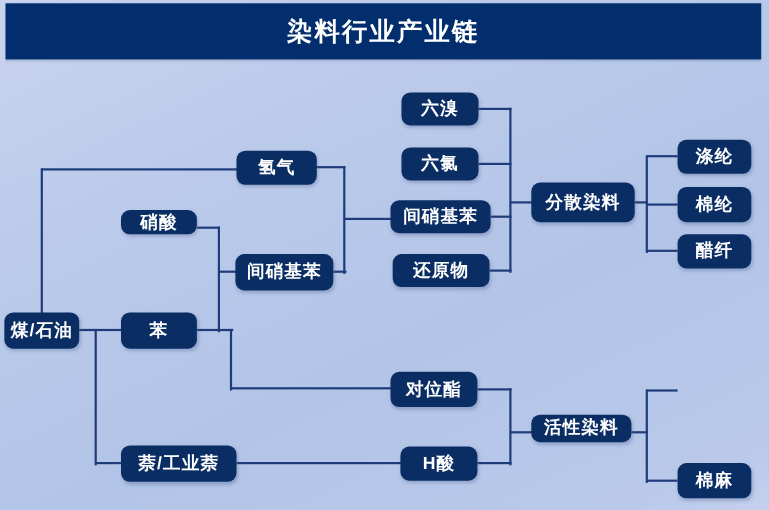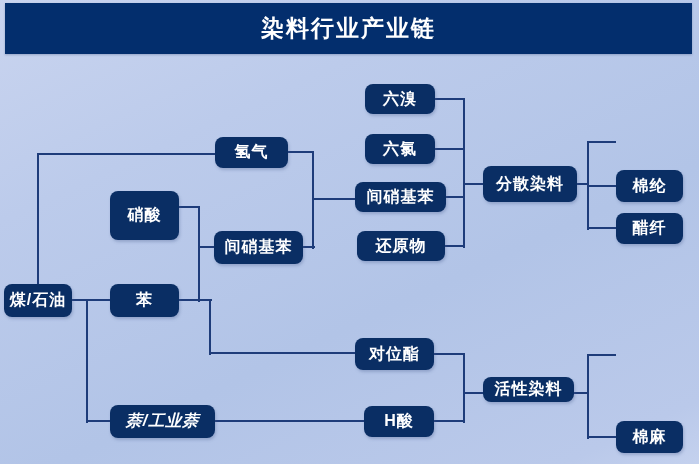--- a/index.html
+++ b/index.html
@@ -73,28 +73,29 @@
     <div class="edge" style="left: 215px; top: 420px; width: 150px; height: 2px;"></div>
     <div class="edge" style="left: 434px; top: 420px; width: 31px; height: 2px;"></div>
     <div class="edge" style="left: 463px; top: 353px; width: 2px; height: 70px;"></div>
     <div class="edge" style="left: 464px; top: 392px; width: 20px; height: 2px;"></div>
     <div class="edge" style="left: 574px; top: 392px; width: 15px; height: 2px;"></div>
     <div class="edge" style="left: 587px; top: 354px; width: 2px; height: 85px;"></div>
     <div class="edge" style="left: 588px; top: 354px; width: 28px; height: 2px;"></div>
     <div class="edge" style="left: 588px; top: 436px; width: 28px; height: 2px;"></div>
     <div class="node" style="left: 4px; top: 284px; width: 68px; height: 33px;">煤/石油</div>
     <div class="node" style="left: 215px; top: 137px; width: 73px; height: 31px;">氢气</div>
-    <div class="node" style="left: 110px; top: 191px; width: 69px; height: 49px;">硝酸</div>
+    <div class="node" style="left: 110px; top: 191px; width: 69px; height: 22px;">硝酸</div>
     <div class="node" style="left: 214px; top: 231px; width: 89px; height: 33px;">间硝基苯</div>
     <div class="node" style="left: 110px; top: 284px; width: 69px; height: 33px;">苯</div>
-    <div class="node" style="left: 110px; top: 405px; width: 105px; height: 33px; font-style: italic;">萘/工业萘</div>
+    <div class="node" style="left: 110px; top: 405px; width: 105px; height: 33px;">萘/工业萘</div>
     <div class="node" style="left: 365px; top: 134px; width: 70px; height: 30px;">六氯</div>
     <div class="node" style="left: 365px; top: 84px; width: 70px; height: 30px;">六溴</div>
     <div class="node" style="left: 355px; top: 182px; width: 91px; height: 30px;">间硝基苯</div>
     <div class="node" style="left: 357px; top: 231px; width: 88px; height: 30px;">还原物</div>
     <div class="node" style="left: 355px; top: 338px; width: 79px; height: 32px;">对位酯</div>
     <div class="node" style="left: 364px; top: 406px; width: 70px; height: 31px;">H酸</div>
     <div class="node" style="left: 483px; top: 166px; width: 94px; height: 36px;">分散染料</div>
     <div class="node" style="left: 483px; top: 377px; width: 91px; height: 25px;">活性染料</div>
+    <div class="node" style="left: 616px; top: 127px; width: 67px; height: 31px;">涤纶</div>
     <div class="node" style="left: 616px; top: 170px; width: 67px; height: 32px;">棉纶</div>
     <div class="node" style="left: 616px; top: 213px; width: 67px; height: 31px;">醋纤</div>
     <div class="node" style="left: 616px; top: 421px; width: 67px; height: 32px;">棉麻</div>
   </div>
 
 </body></html>

